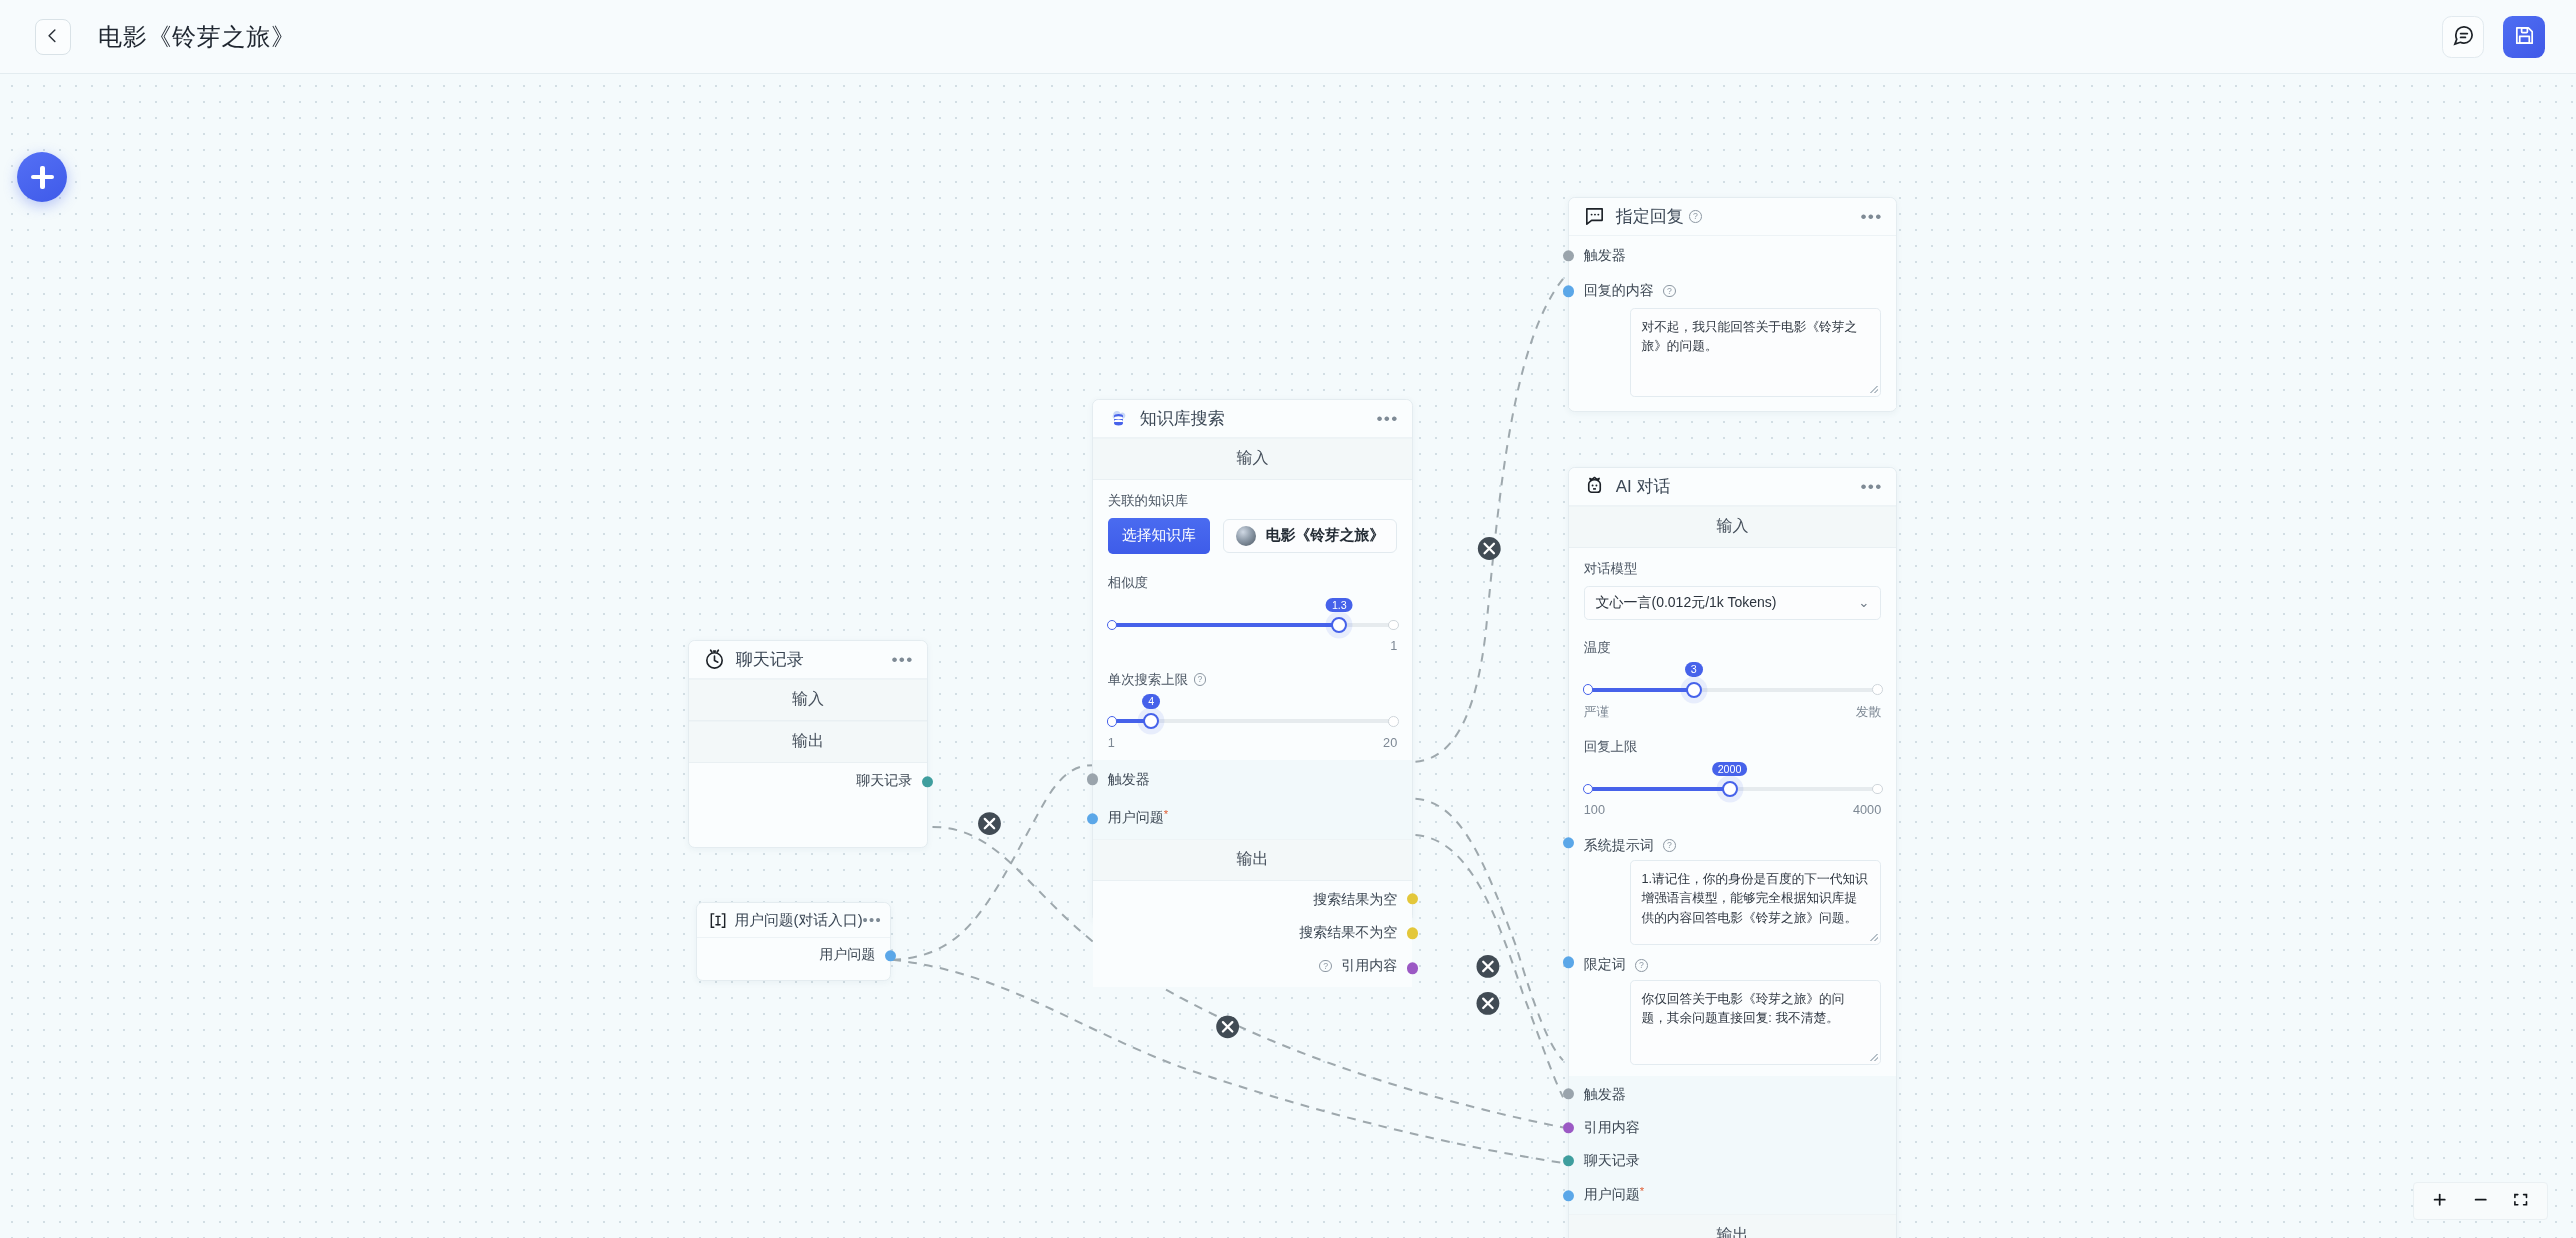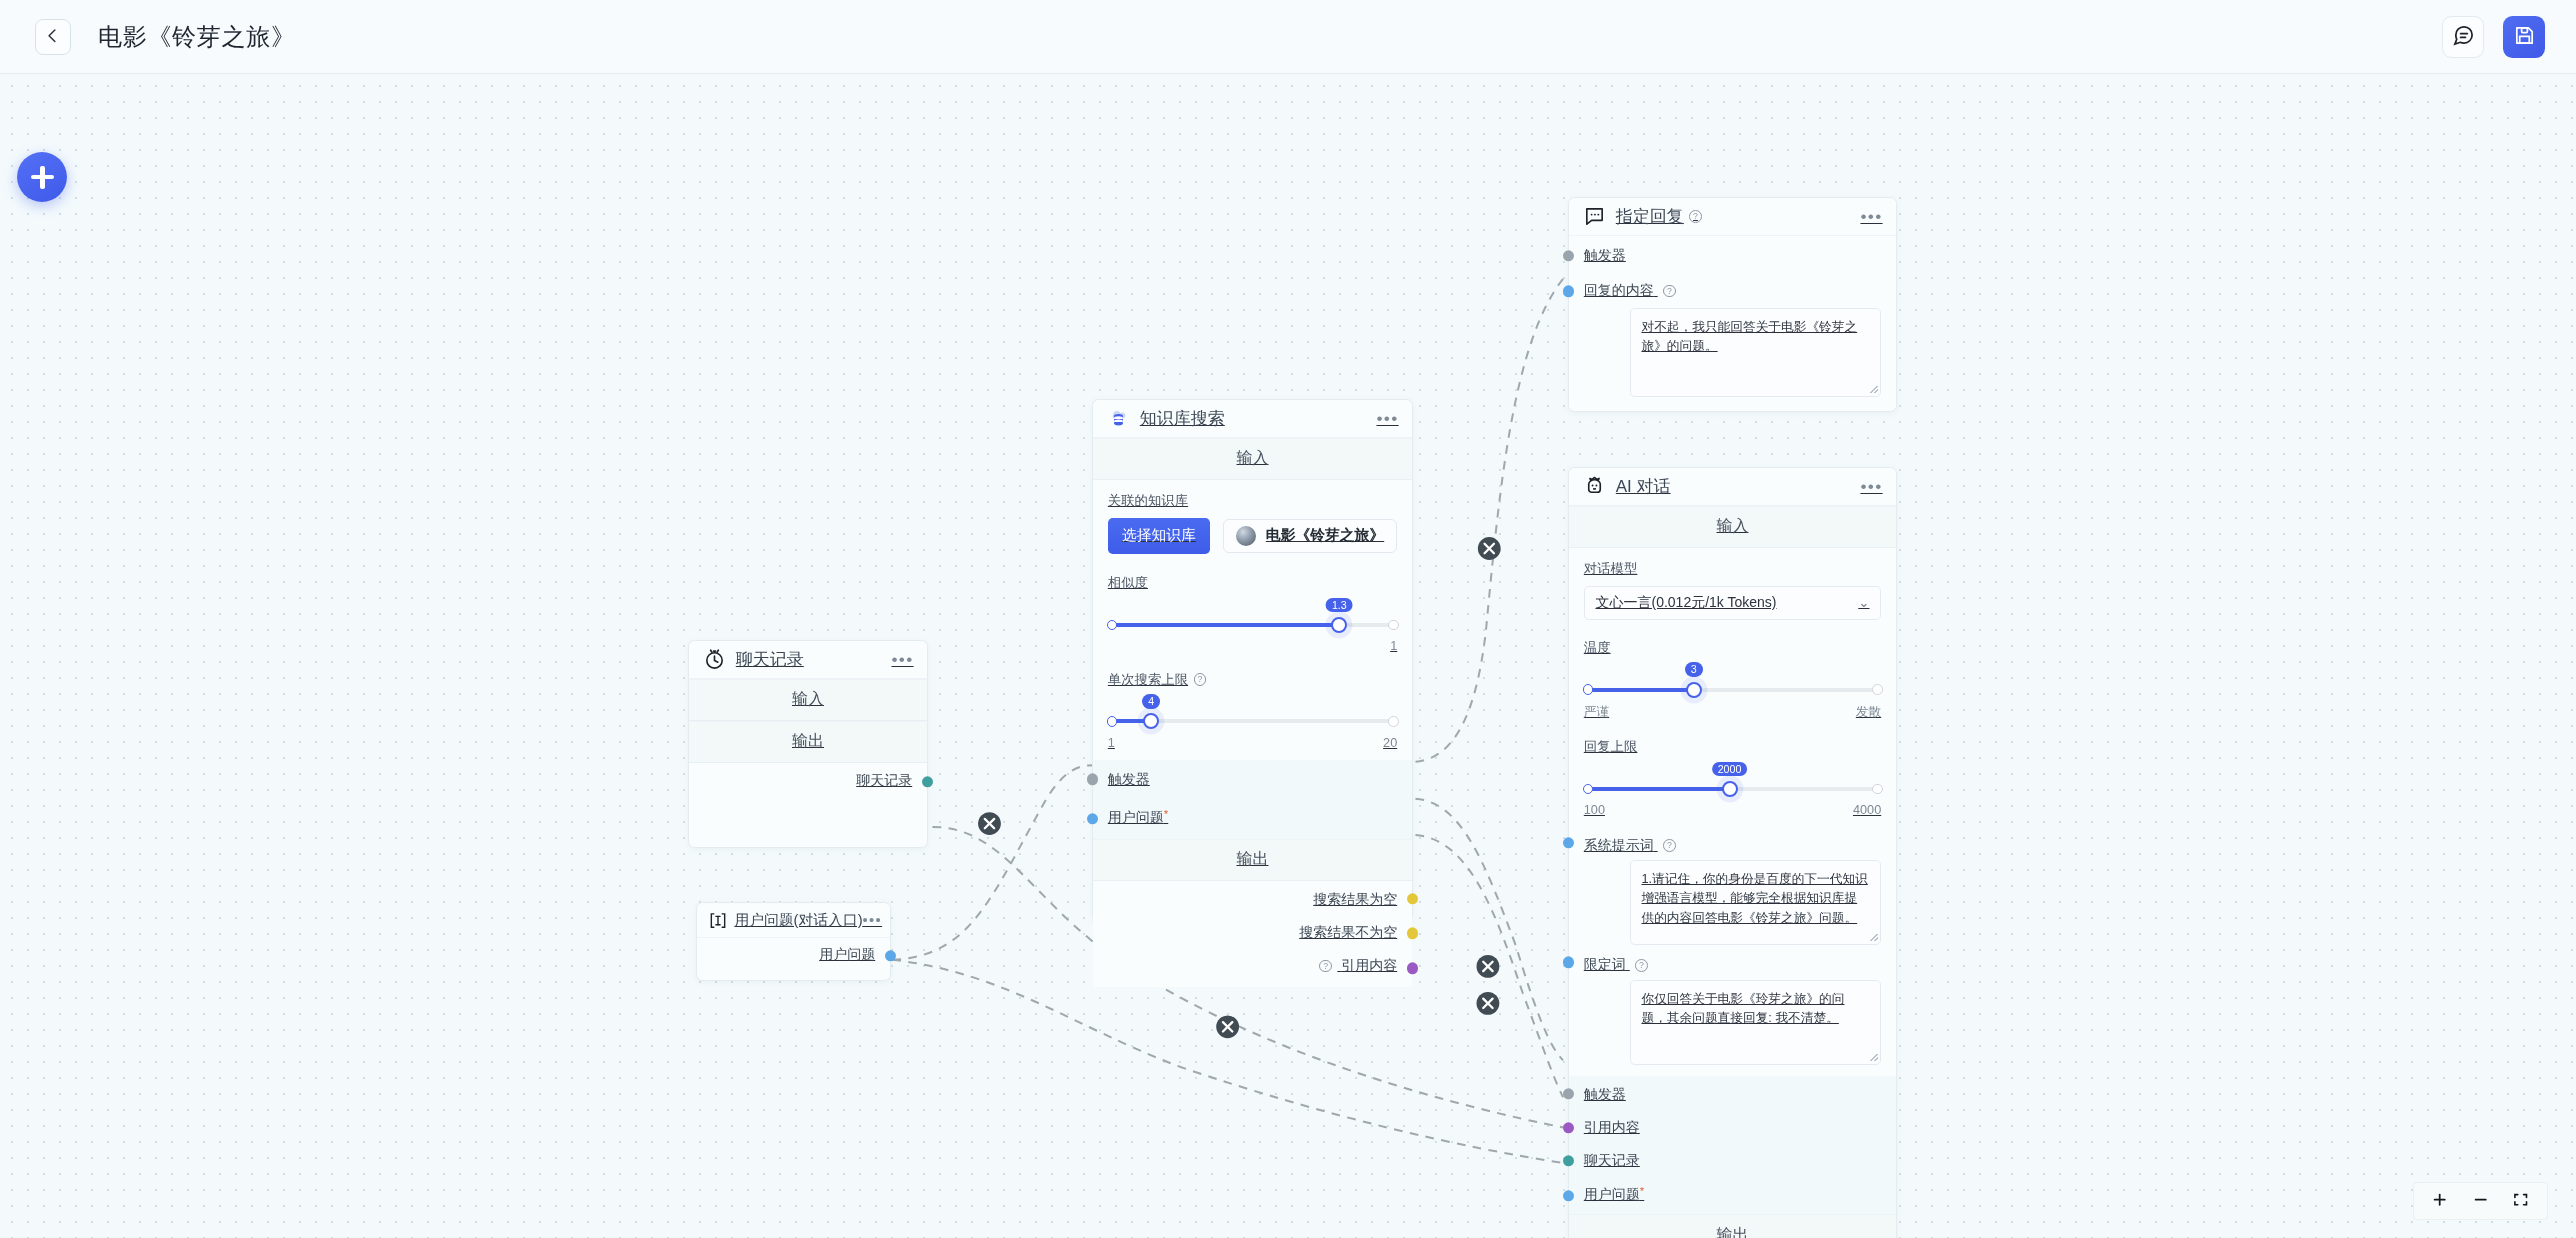--- a/index.html
+++ b/index.html
@@ -55,21 +55,20 @@
   svg#edges{position:absolute;left:0;top:0;width:2576px;height:1165px;pointer-events:none;}
   .edge{fill:none;stroke:#9ea8ad;stroke-width:3;stroke-dasharray:13 11;}
   .edge-btn circle{fill:#414b54;}
   .edge-btn path{stroke:#fff;stroke-width:3.4;stroke-linecap:round;}
 
   
   .node{
     position:absolute;background:#fafdfe;border:0.7px solid #e4ecf0;border-radius:6.7px;
     box-shadow:0 1.3px 6.7px rgba(38,70,90,.05);
     z-index:20;
-    text-decoration:underline;
   }
   .node-head{
     height:38px;display:flex;align-items:center;padding:0 13.4px;border-bottom:0.7px solid #edf3f6;
     background:#fafdfe;border-radius:6.7px 6.7px 0 0;
   }
   .node-ico{width:24px;height:24px;display:flex;align-items:center;justify-content:center;flex:0 0 auto;}
   .node-ico svg{width:23px;height:23px;}
   .node-title{margin-left:9.4px;font-size:17px;color:#3a4654;white-space:nowrap;}
   .help{
     display:inline-flex;align-items:center;justify-content:center;

